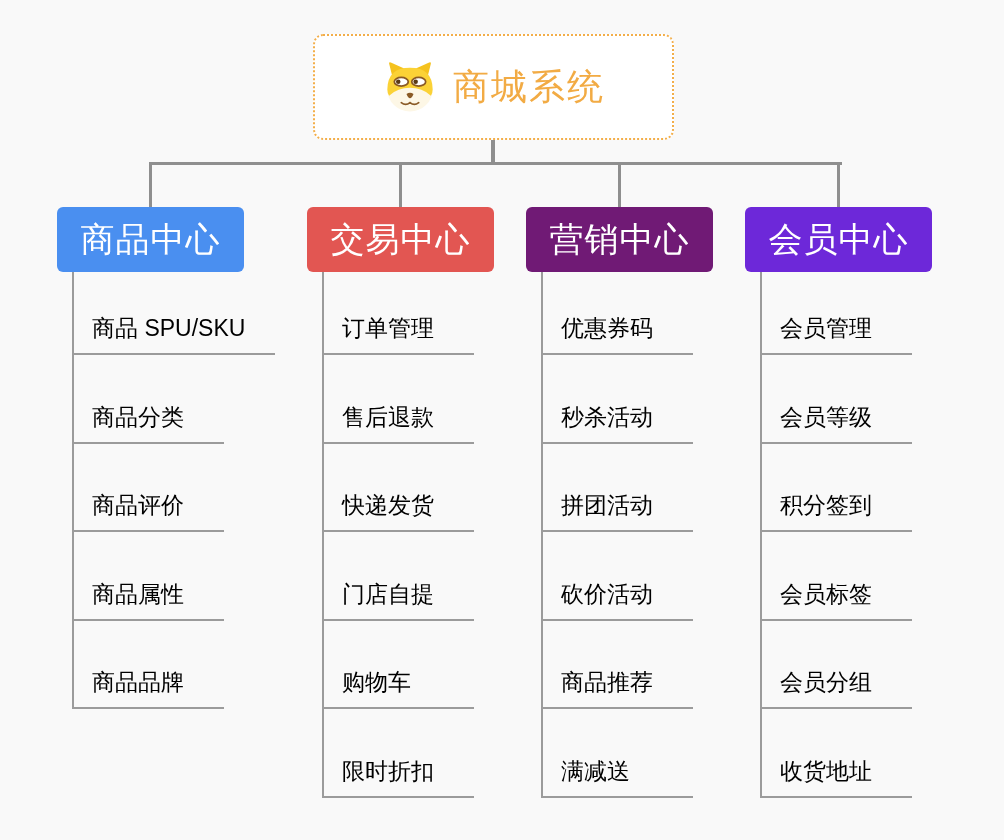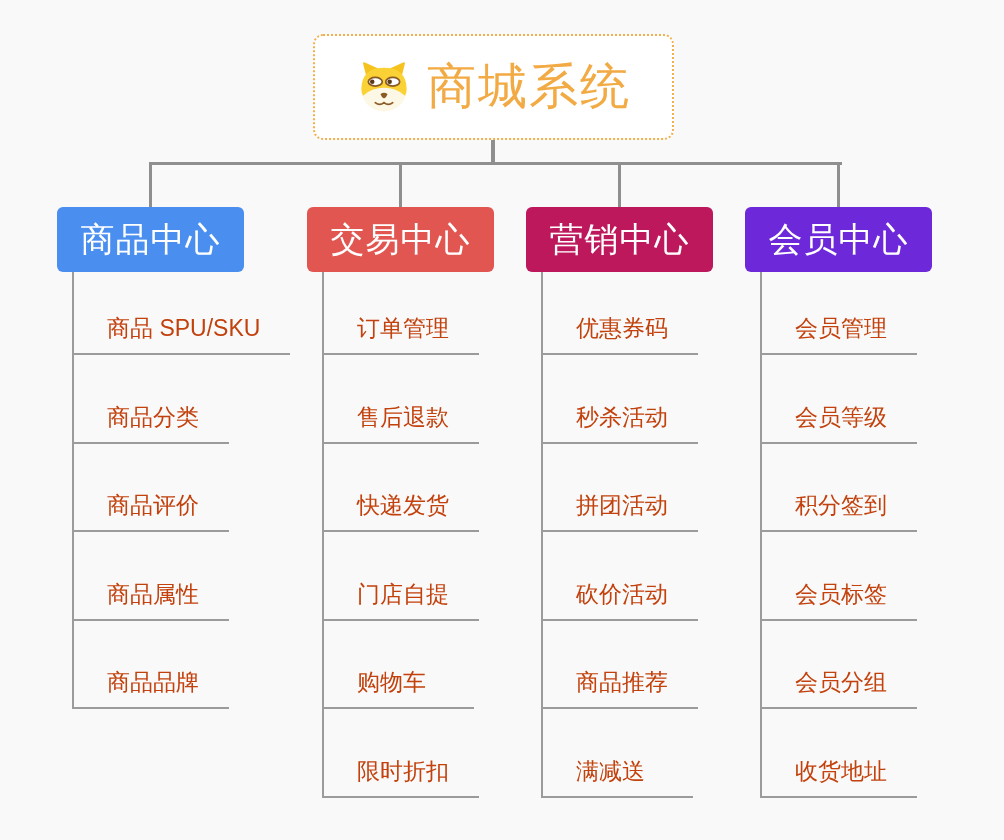--- a/index.html
+++ b/index.html
@@ -10,21 +10,21 @@
     overflow:hidden;
   }
   .canvas { position:relative; width:1004px; height:840px; }
 
   
   .root-node {
     position:absolute; left:313px; top:34px; width:361px; height:106px;
     background:#ffffff; border:2px dotted #f3ae49; border-radius:10px;
     display:flex; align-items:center; justify-content:center; gap:15px;
   }
-  .root-title { font-size:49px; font-weight:500; letter-spacing:2px; color:#f2ab44; }
+  .root-title { font-size:36px; font-weight:500; letter-spacing:2px; color:#f2ab44; }
   .dog-icon { width:56px; height:54px; flex:0 0 auto; }
 
   
   .conn { position:absolute; background:#8f8f8f; }
   .conn-stem { left:491px; top:140px; width:4px; height:25px; }
   .conn-h    { left:149px; top:162px; width:693px; height:3px; }
   .conn-drop { width:3px; top:162px; height:46px; }
   .drop-1 { left:149px; } .drop-2 { left:399px; }
   .drop-3 { left:618px; } .drop-4 { left:837px; }
 
@@ -42,23 +42,23 @@
 
   .leaf-list {
     margin-left:15px;
     border-left:2px solid #9b9b9b;
     width:max-content;
   }
   .leaf {
     width:max-content; min-width:150px;
     height:88.5px;
     display:flex; align-items:flex-end;
-    padding:0 30px 9px 33px;
+    padding:0 30px 9px 18px;
     border-bottom:2px solid #9b9b9b;
-    font-size:23px; color:#c2410c;
+    font-size:23px; color:#000000;
     white-space:nowrap;
   }
   .leaf:first-child { height:83px; }
 </style>
 </head>
 <body>
 
 <div class="canvas">
 
   <div class="conn conn-stem"></div>
@@ -109,21 +109,21 @@
       <div class="leaf">订单管理</div>
       <div class="leaf">售后退款</div>
       <div class="leaf">快递发货</div>
       <div class="leaf">门店自提</div>
       <div class="leaf">购物车</div>
       <div class="leaf">限时折扣</div>
     </div>
   </div>
 
   <div class="column col-3">
-    <div class="cat-box" style="background-color: #be185d; text-align: right;">营销中心</div>
+    <div class="cat-box" style="background-color: #701a75; text-align: right;">营销中心</div>
     <div class="leaf-list">
       <div class="leaf">优惠券码</div>
       <div class="leaf">秒杀活动</div>
       <div class="leaf">拼团活动</div>
       <div class="leaf">砍价活动</div>
       <div class="leaf">商品推荐</div>
       <div class="leaf">满减送</div>
     </div>
   </div>
 

